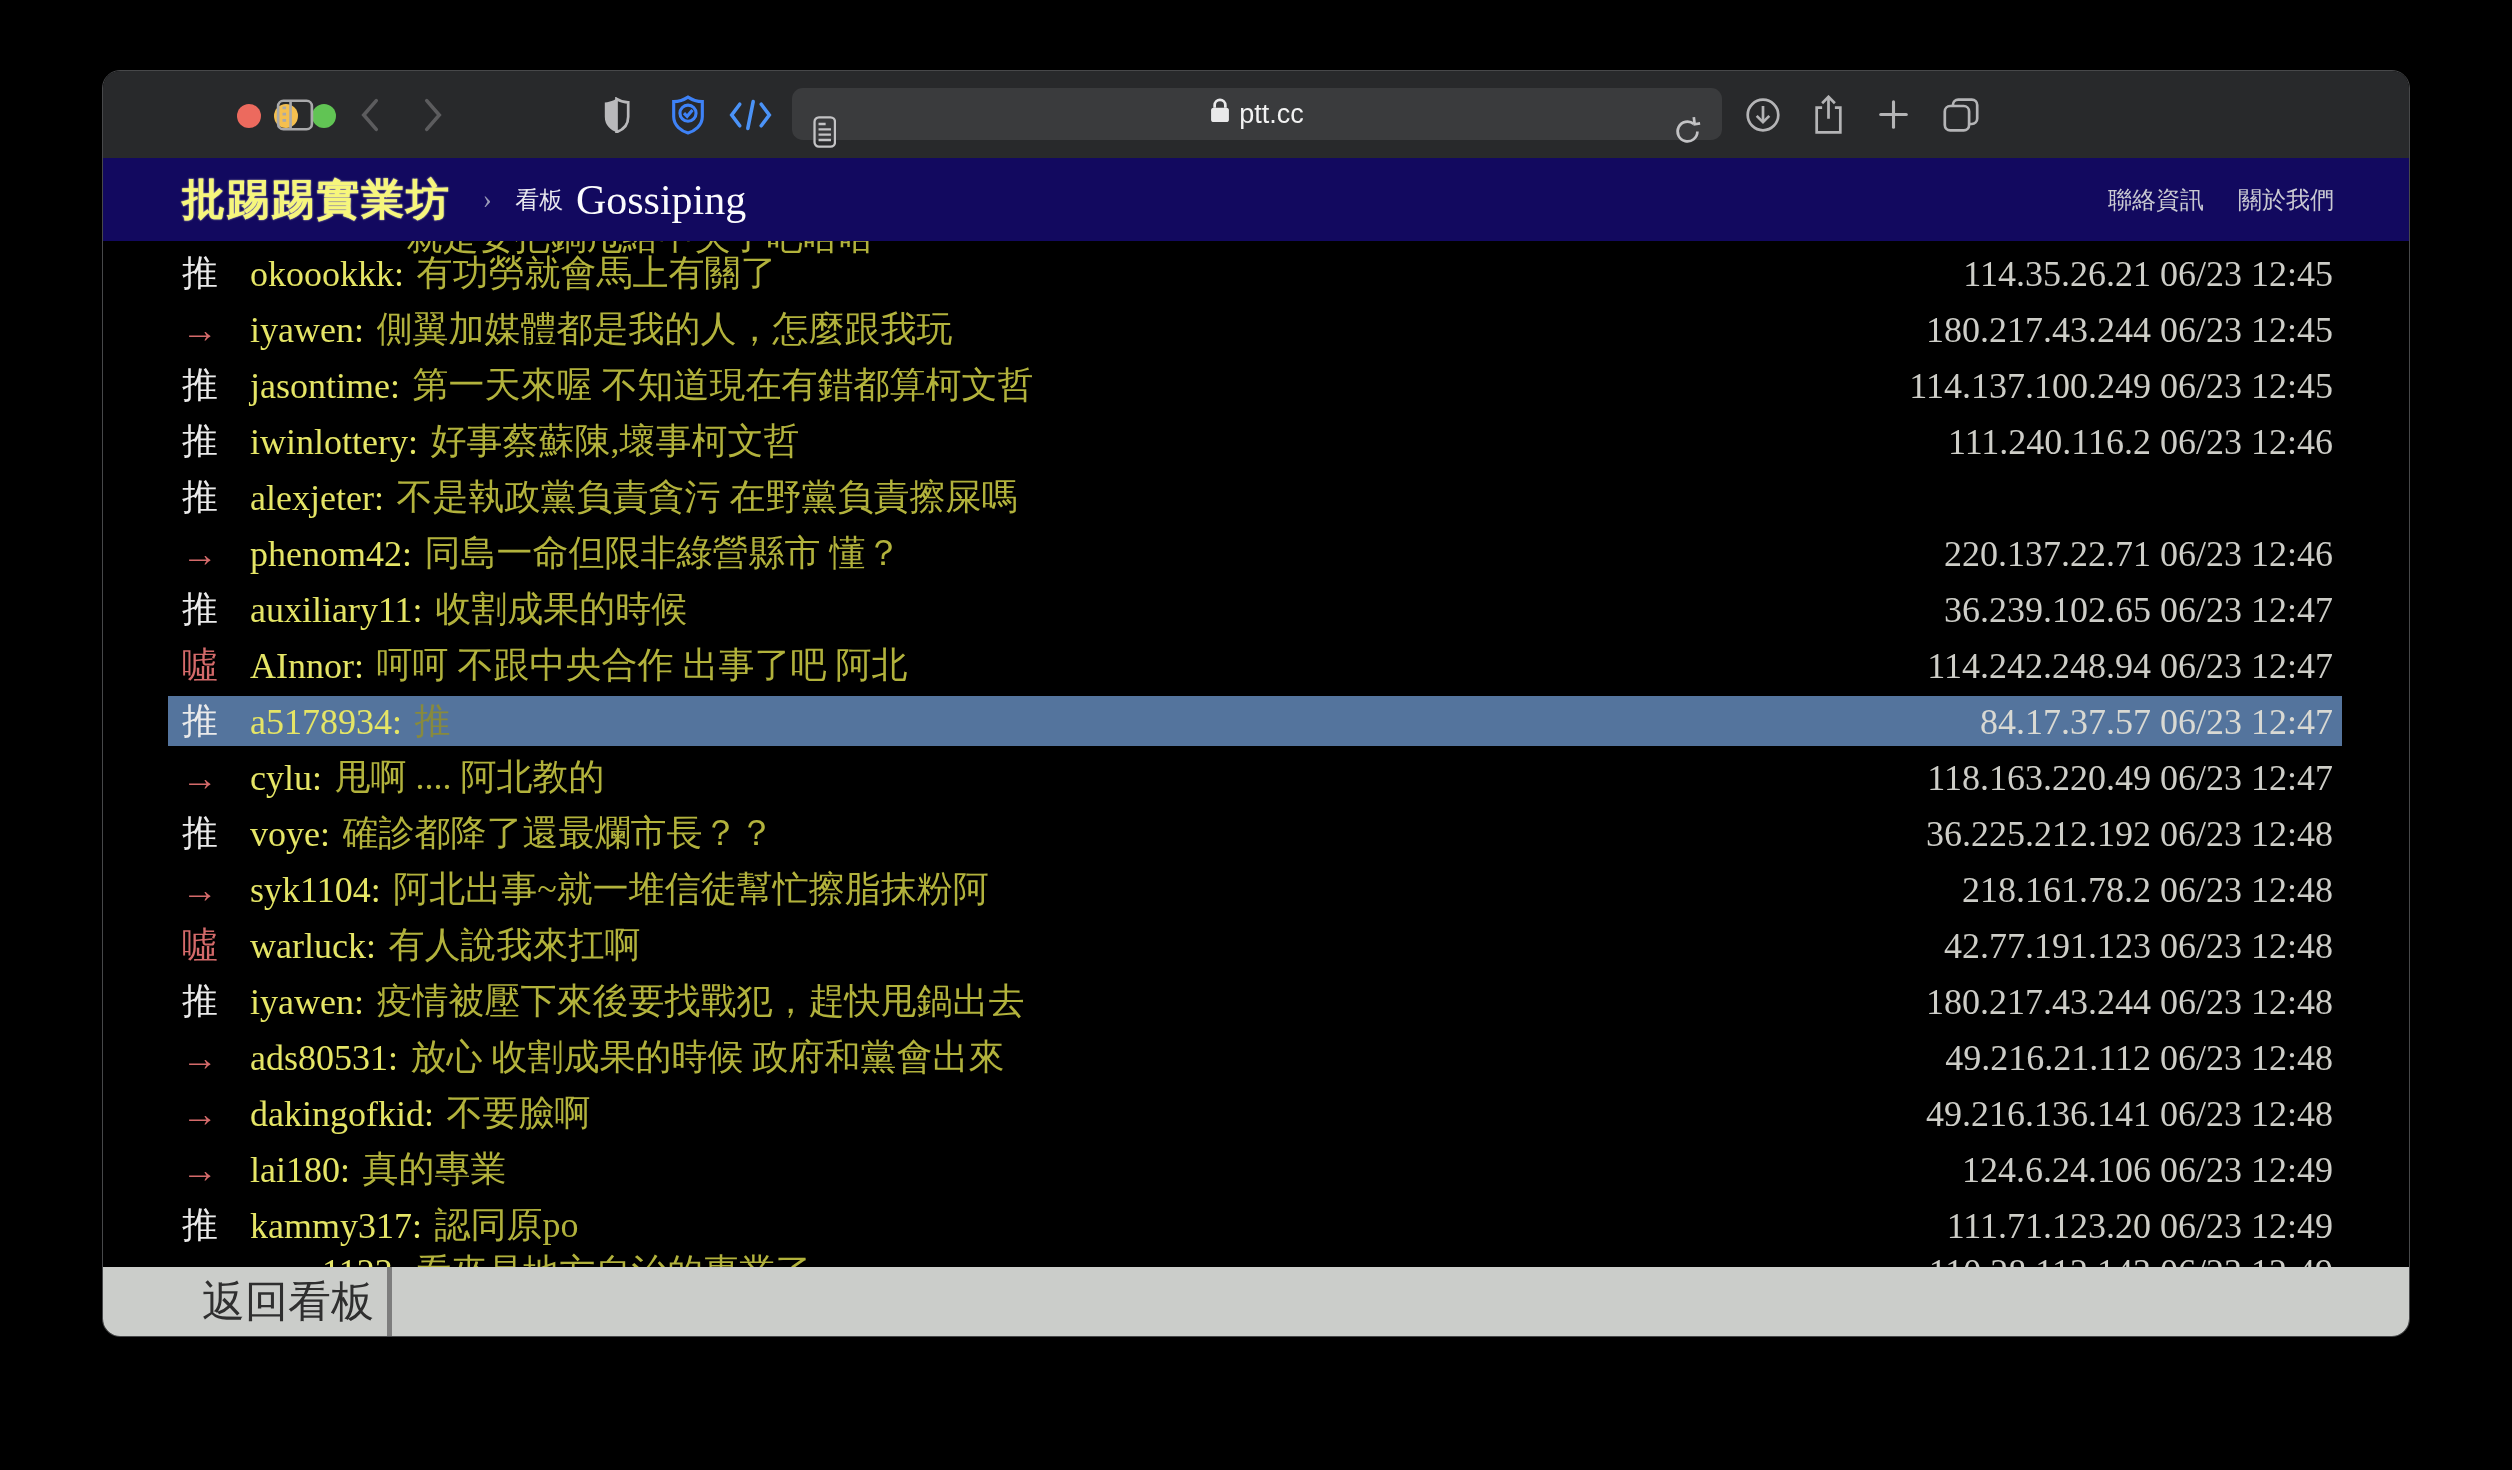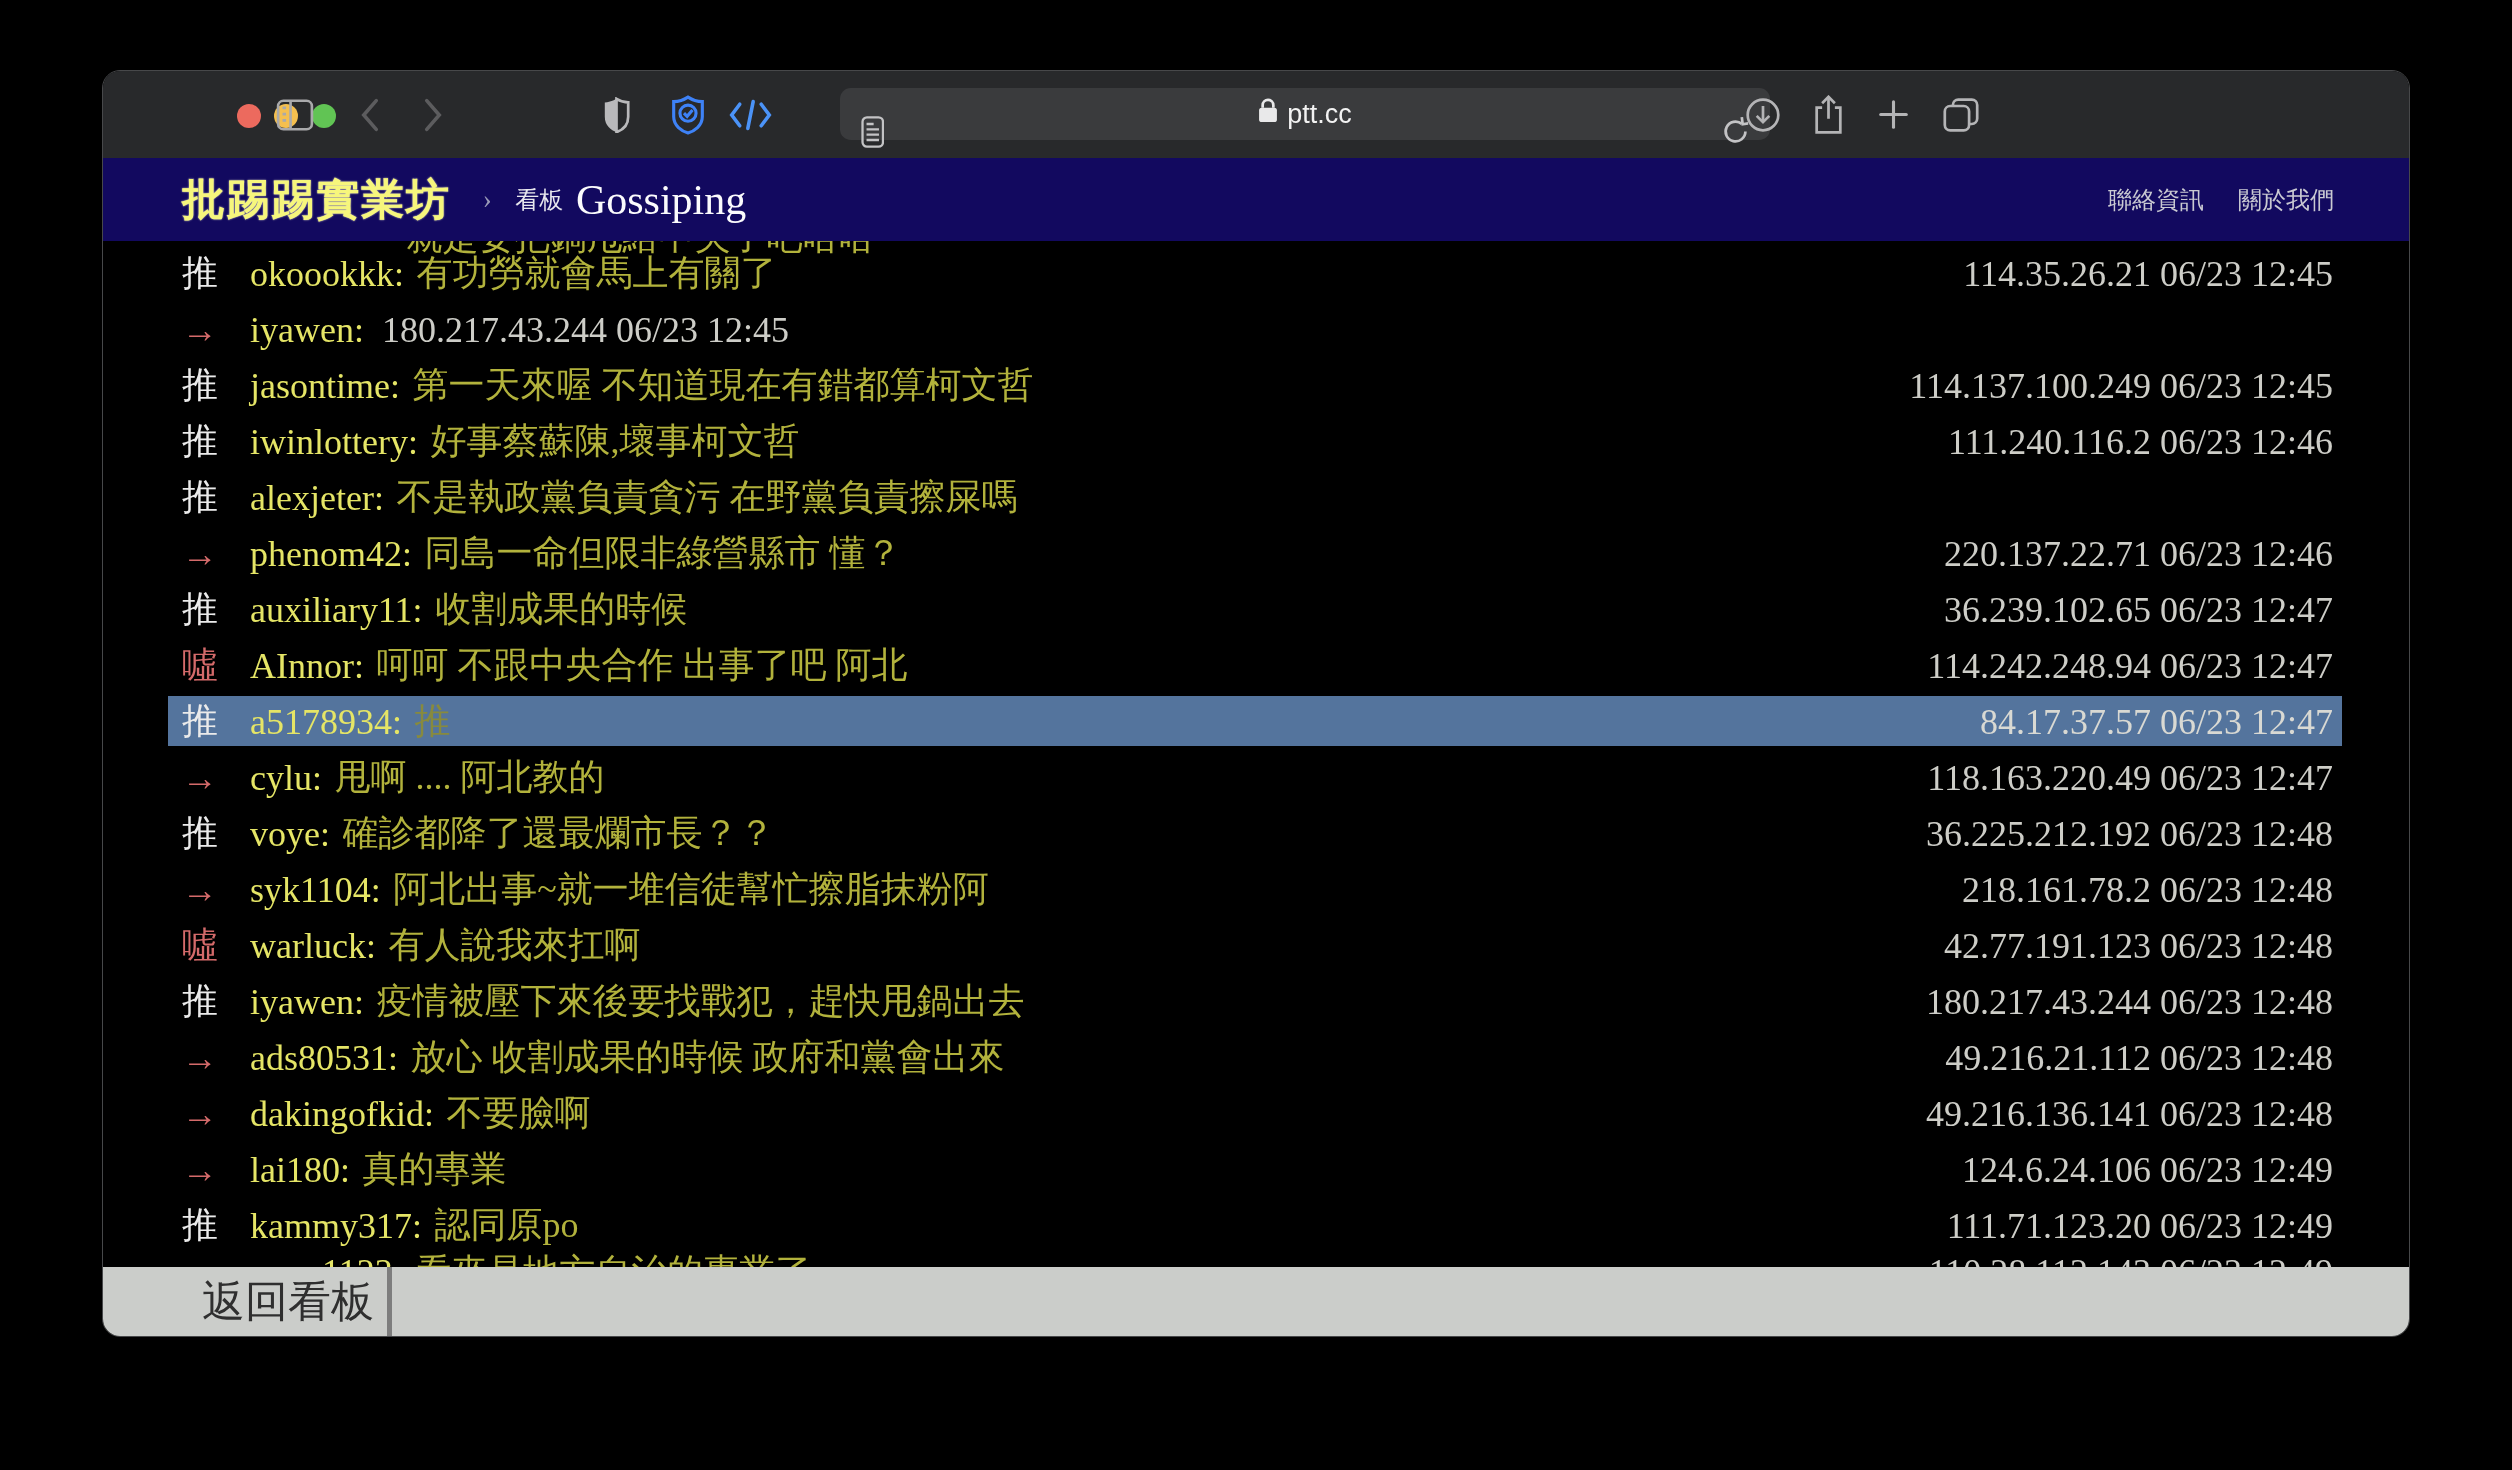--- a/index.html
+++ b/index.html
@@ -16,21 +16,21 @@
   
   .toolbar { position:relative; height:87px; background:#28292b; flex:0 0 auto; }
   .tl { position:absolute; top:33px; width:24px; height:24px; border-radius:50%; }
   .tl.red    { left:134px; background:var(--tl-red,#ec6a5e); }
   .tl.yellow { left:171px; background:var(--tl-yellow,#f4bf4f); }
   .tl.green  { left:209px; background:var(--tl-green,#61c454); }
   .tb-icon { position:absolute; top:0; height:87px; display:flex; align-items:center; justify-content:center; color:#a9a9ab; }
   .tb-icon svg { display:block; }
   .addr {
     position:absolute; left:689px; top:17px; width:930px; height:52px;
-    background:#3a3b3d; border-radius:10.8px; display:flex; align-items:center; color:#ededee;margin-left:48px;
+    background:#3a3b3d; border-radius:10.8px; display:flex; align-items:center; color:#ededee;
   }
   .addr-center { position:absolute; left:0; right:0; top:0; bottom:0; display:flex; align-items:center; justify-content:center; gap:9px; font-size:27px; color:#f2f2f2; }
 
   
   .ptt-header {
     height:83px; background:var(--ptt-blue,#12095f); flex:0 0 auto;
     display:flex; align-items:center; padding:0 75px 0 79px; position:relative; z-index:5;
     font-family:Liberation Serif, serif;
   }
   .site-title { color:var(--title-yellow,#f6f67c); font-size:43px; font-weight:bold; letter-spacing:1.8px; text-shadow:0 0 1.8px #fffad0; }
@@ -196,20 +196,21 @@
     <div class="rows" id="rows">
         <div class="row push">
       <span class="tag">推</span>
       <span class="user">okoookkk:</span>
       <span class="text">有功勞就會馬上有關了</span>
       <span class="meta">114.35.26.21 06/23 12:45</span>
     </div>
         <div class="row arrow">
       <span class="tag">→</span>
       <span class="user">iyawen:</span>
+      <span class="text">側翼加媒體都是我的人，怎麼跟我玩</span>
       <span class="meta">180.217.43.244 06/23 12:45</span>
     </div>
         <div class="row push">
       <span class="tag">推</span>
       <span class="user">jasontime:</span>
       <span class="text">第一天來喔 不知道現在有錯都算柯文哲</span>
       <span class="meta">114.137.100.249 06/23 12:45</span>
     </div>
         <div class="row push">
       <span class="tag">推</span>

